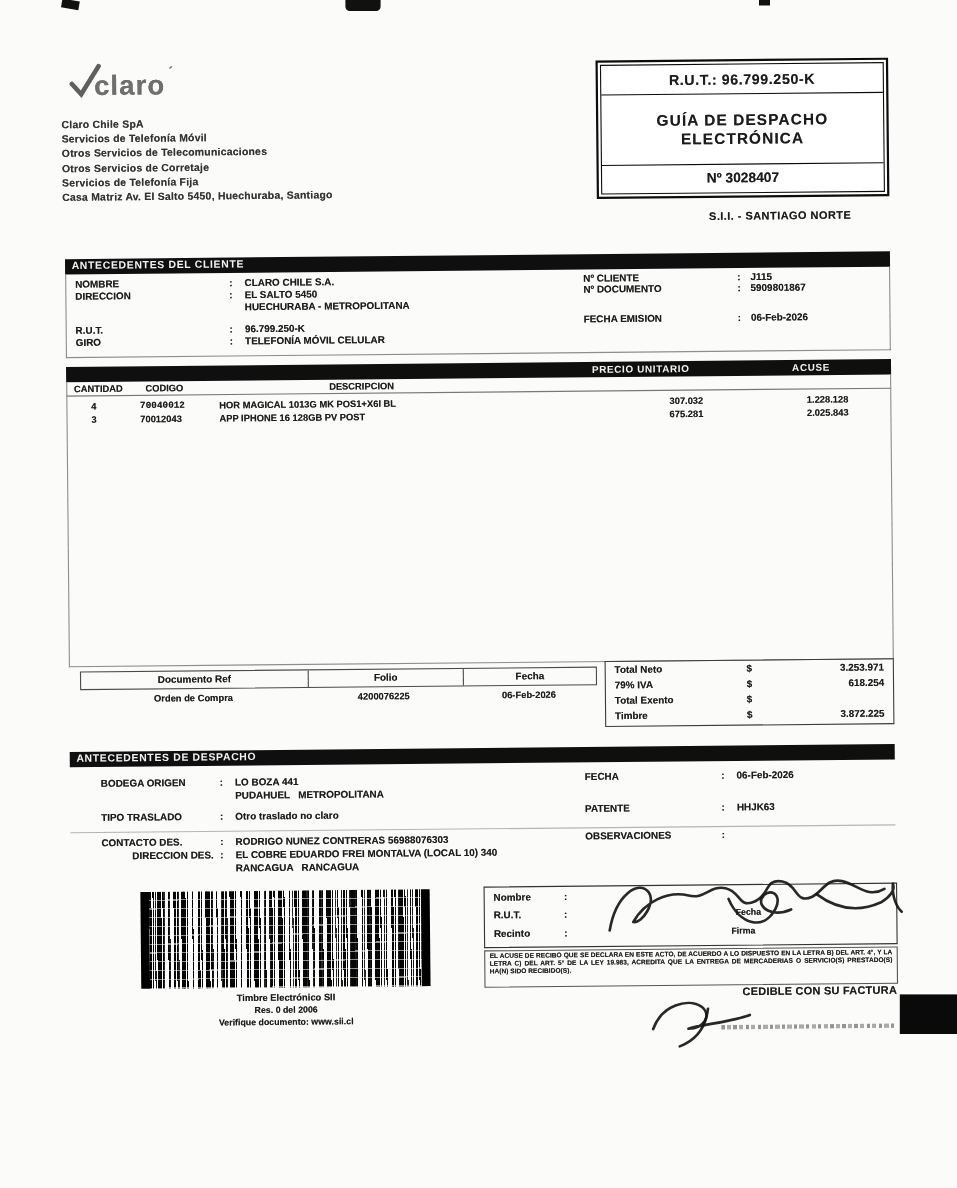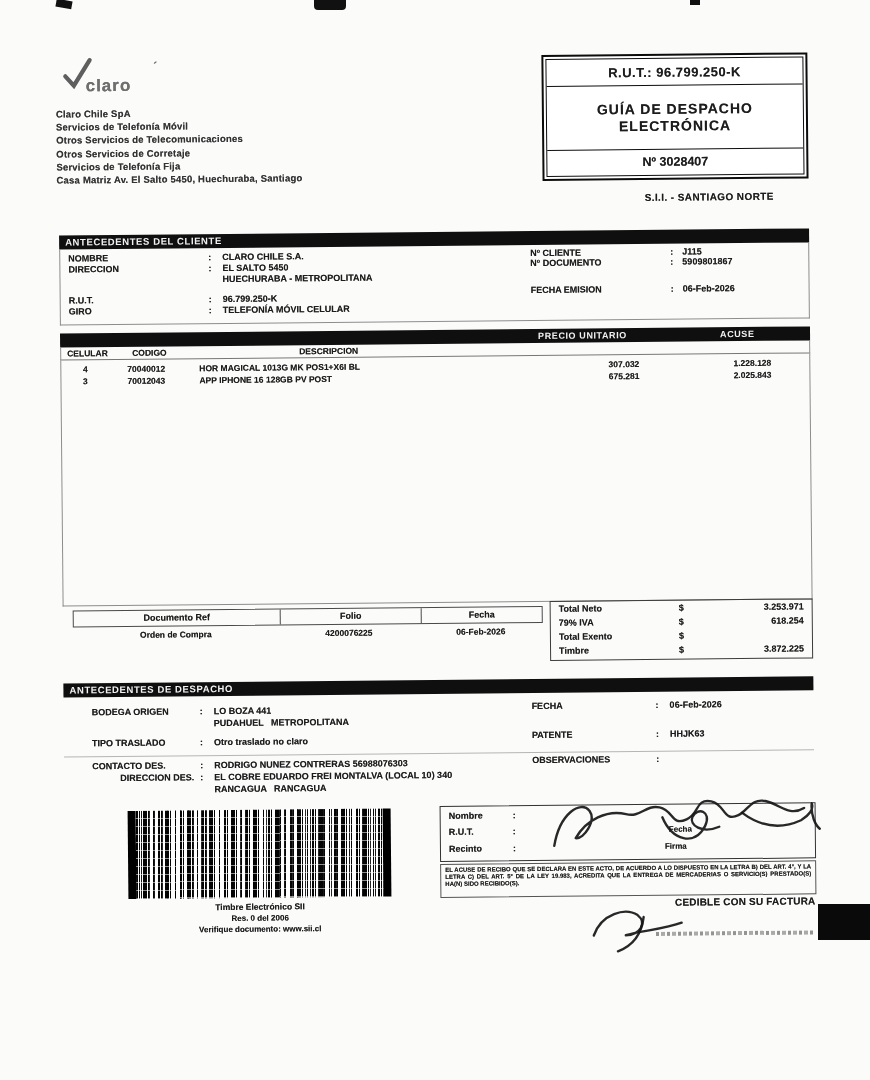--- a/index.html
+++ b/index.html
@@ -3,21 +3,21 @@
 <meta charset="utf-8">
 <style>
   html,body{margin:0;padding:0;background:#e8e8e6;}
   .page{position:relative;width:870px;height:1080px;background:#fbfbfa;overflow:hidden;
         font-family:"Liberation Sans",sans-serif;color:#1c1c1c;}
   .tilt{position:absolute;inset:0;transform:rotate(-0.55deg);transform-origin:50% 50%;
         text-shadow:0 0 .45px rgba(25,25,25,.6);}
   .a{position:absolute;}
   .artifact{position:absolute;background:#111;z-index:5;}
   
-  .logo-text{font-size:17px;font-weight:700;color:#6f6f6f;letter-spacing:1px;margin-top:12px;}
+  .logo-text{font-size:25px;font-weight:700;color:#6f6f6f;letter-spacing:1px;}
   .company-lines div{font-size:9.5px;font-weight:700;color:#333;line-height:13.2px;letter-spacing:.2px;}
   
   .hbox{border:2px solid #0c0c0c;padding:2px;background:#fff;box-sizing:border-box;}
   .hbox-inner{border:1.5px solid #0c0c0c;height:100%;box-sizing:border-box;display:flex;flex-direction:column;}
   .hb-rut{text-align:center;font-weight:700;font-size:13px;padding:6px 0 5px;border-bottom:1.5px solid #0c0c0c;letter-spacing:.5px;}
   .hb-title{flex:1;display:flex;flex-direction:column;justify-content:center;text-align:center;font-weight:700;font-size:14px;letter-spacing:1px;line-height:17px;}
   .hb-num{text-align:center;font-weight:700;font-size:12.5px;padding:5px 0 6px;border-top:1.5px solid #0c0c0c;}
   .sii-office{font-weight:700;font-size:10px;letter-spacing:.4px;text-align:center;}
   
   .bar{background:#0f0f0f;color:#f2f2f2;font-weight:700;font-size:9.5px;letter-spacing:.6px;
@@ -132,28 +132,28 @@
       <span class="a lbl" style="left:470px;top:40px;">FECHA EMISION</span>
       <span class="a lbl" style="left:610px;top:40px;">:</span>
       <span class="a v" style="left:622px;top:40px;">06-Feb-2026</span>
     </div>
 
     <div class="a bar" style="left:62px;top:330px;width:750px;padding-left:0;">
       <span class="a wh" style="left:478px;">PRECIO UNITARIO</span>
       <span class="a wh" style="left:660px;">ACUSE</span>
     </div>
     <div class="a" style="left:62px;top:344px;width:750px;height:13px;border-bottom:1px solid #777;border-left:1px solid #8d8d8d;border-right:1px solid #8d8d8d;box-sizing:border-box;">
-      <span class="a lbl2" style="left:6px;top:1px;">CELULAR</span>
+      <span class="a lbl2" style="left:6px;top:1px;">CANTIDAD</span>
       <span class="a lbl2" style="left:71px;top:1px;">CODIGO</span>
       <span class="a lbl2" style="left:238px;top:1px;text-align:right;">DESCRIPCION</span>
     </div>
     <div class="a ibody" style="left:62px;top:357px;width:750px;height:246px;">
 
       <span class="cell" style="left:0;top:4px;width:48px;text-align:center;">4</span>
-      <span class="cell" style="left:66px;top:4px;">70040012</span>
+      <span class="cell" style="left:66px;top:4px;font-family:Liberation Mono, monospace;">70040012</span>
       <span class="cell" style="left:138px;top:4px;">HOR MAGICAL 1013G MK POS1+X6I BL</span>
       <span class="cell" style="left:470px;top:4px;width:108px;text-align:right;">307.032</span>
       <span class="cell" style="left:560px;top:4px;width:150px;text-align:right;">1.228.128</span>
 
       <span class="cell" style="left:0;top:16px;width:48px;text-align:center;">3</span>
       <span class="cell" style="left:66px;top:16px;">70012043</span>
       <span class="cell" style="left:138px;top:16px;">APP IPHONE 16 128GB PV POST</span>
       <span class="cell" style="left:470px;top:16px;width:108px;text-align:right;">675.281</span>
       <span class="cell" style="left:560px;top:16px;width:150px;text-align:right;">2.025.843</span>
     </div>

